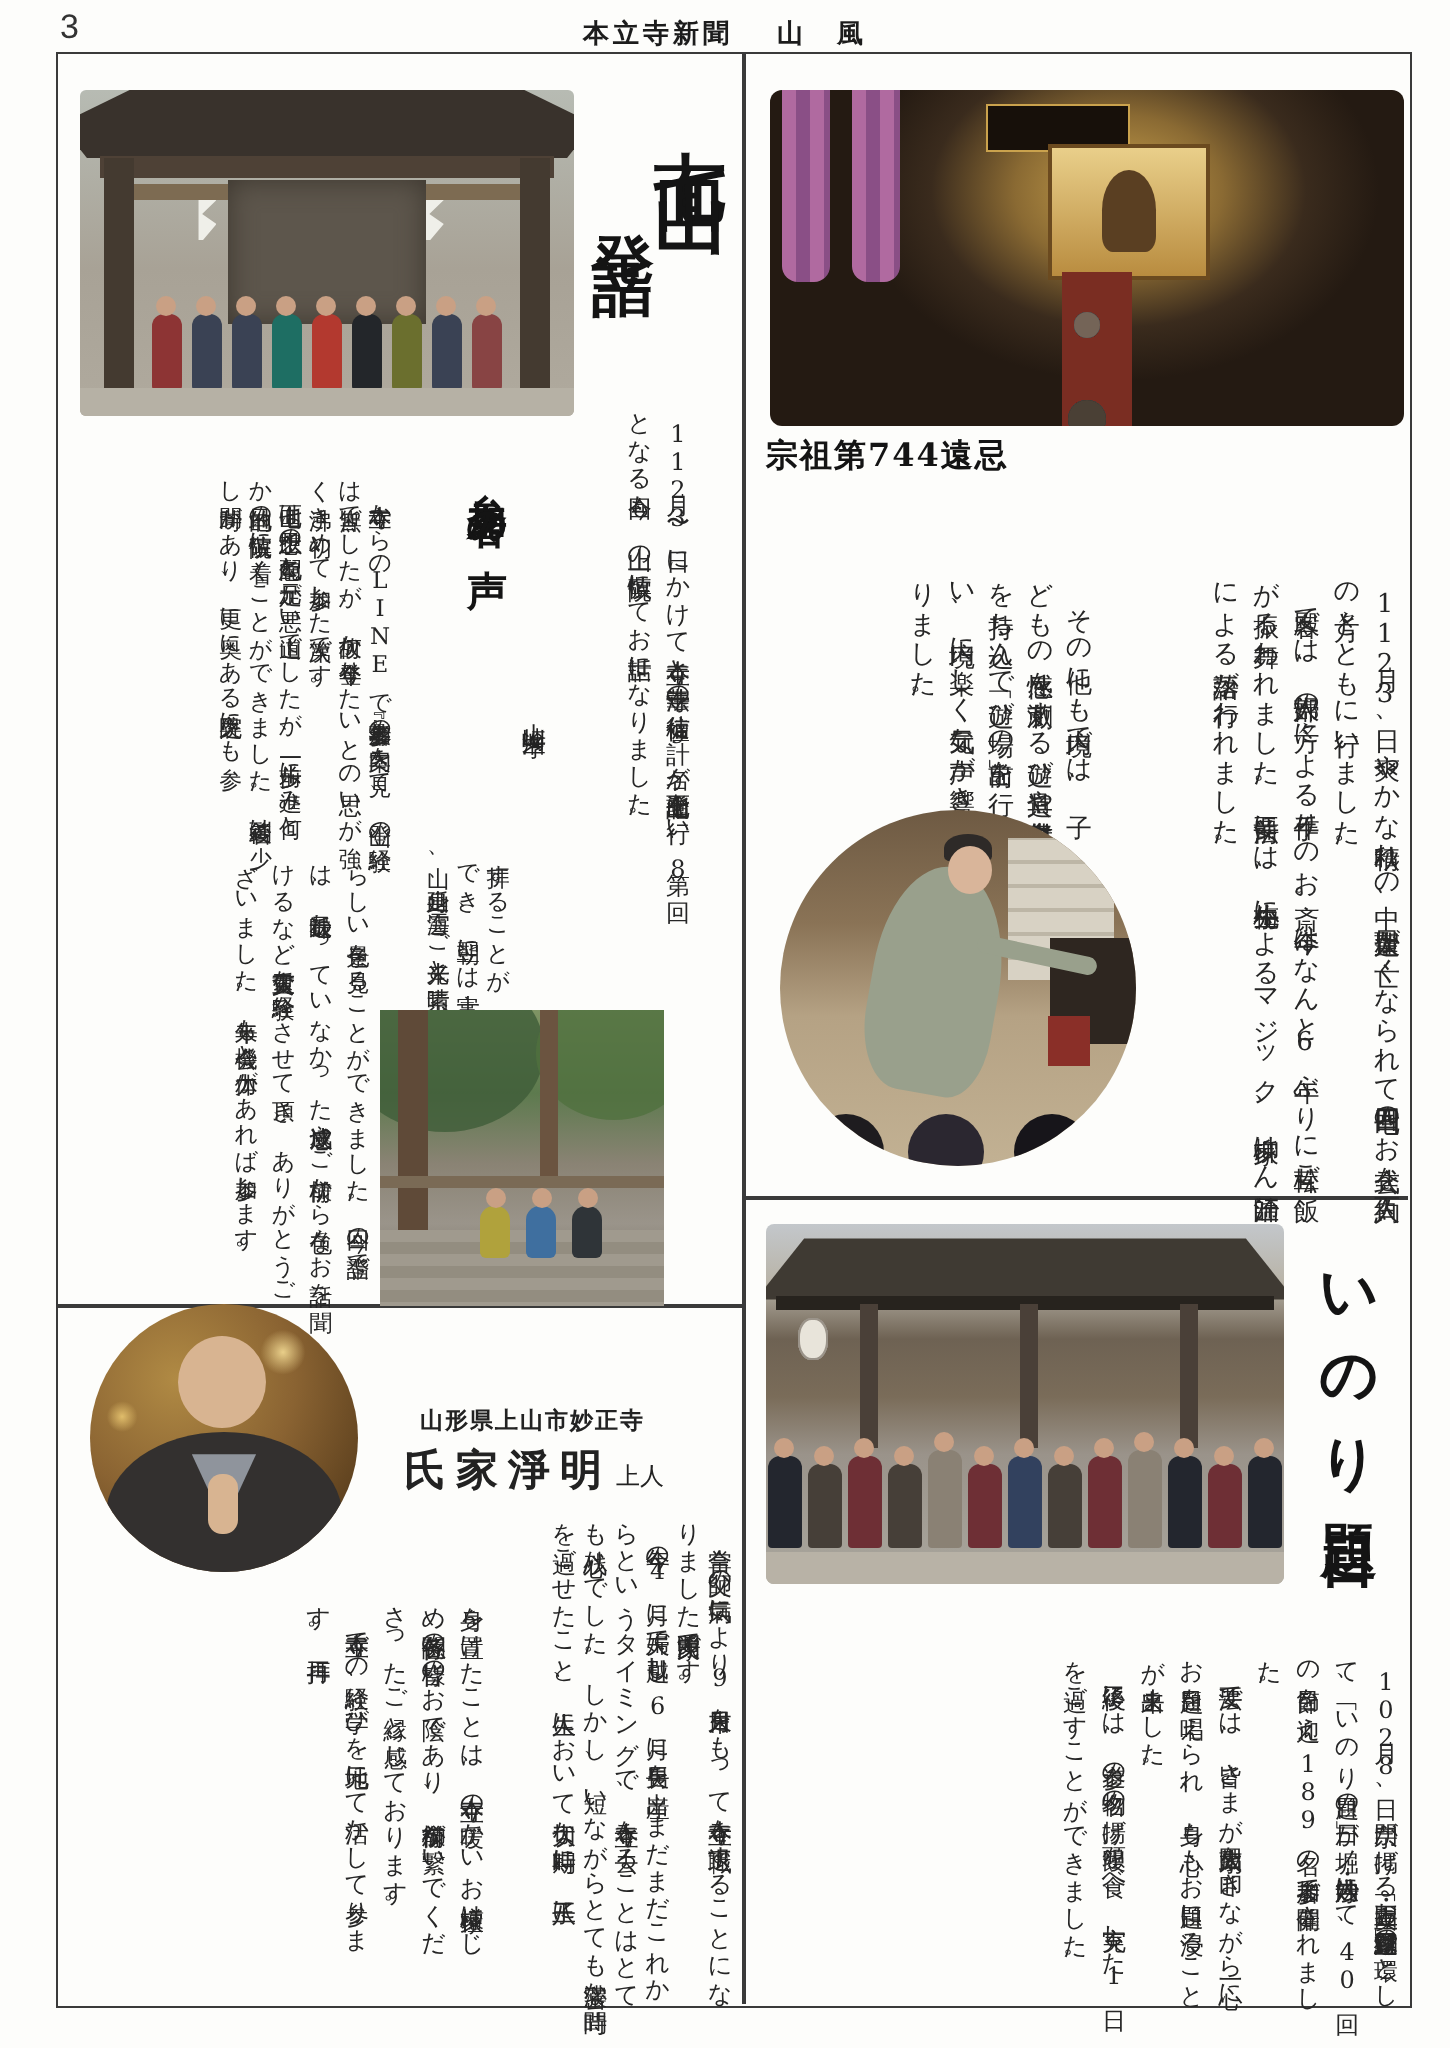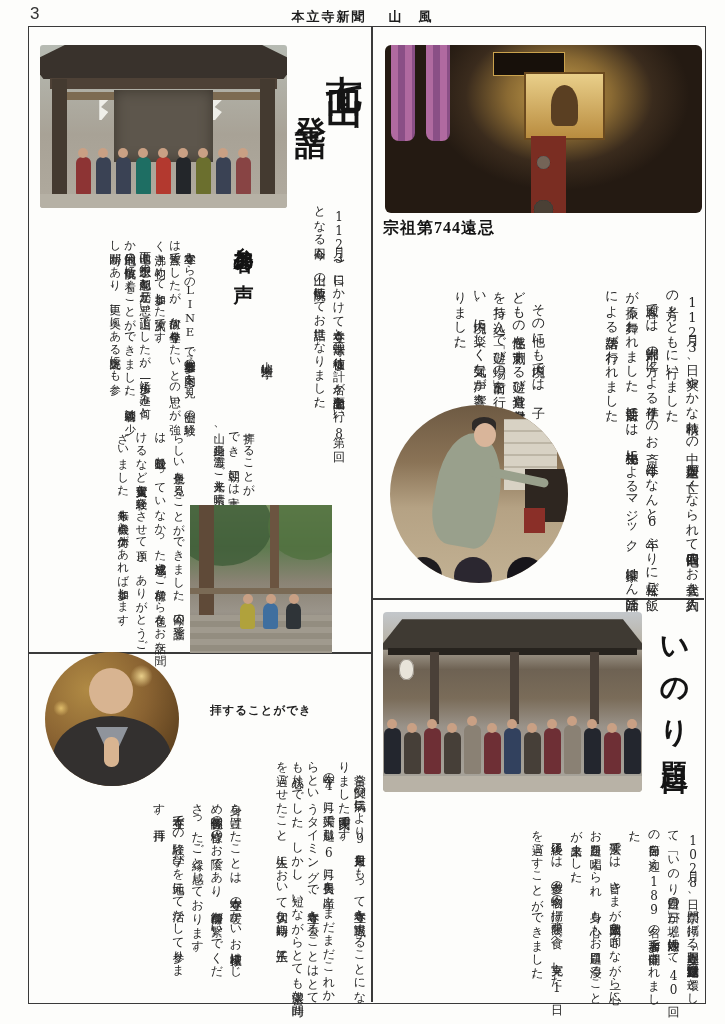--- a/index.html
+++ b/index.html
@@ -22,21 +22,21 @@
   .t-shichimen1{position:absolute;left:320px;top:46px;font-size:36px;letter-spacing:8px;}
   .t-shichimen2{position:absolute;left:290px;top:92px;font-size:31px;letter-spacing:10px;}
   .intro-txt{top:198px;right:377px;height:254px;font-size:12px;line-height:1.6;}
   .voice-head{position:absolute;left:231px;top:230px;font-size:20px;letter-spacing:4px;}
   .voice-author{position:absolute;left:258px;top:352px;font-size:12px;letter-spacing:2px;}
   .voice1{top:232px;right:528px;height:188px;font-size:11.5px;}
   .voice2{top:424px;right:469px;height:74px;font-size:11.5px;}
   .voice3{top:424px;right:537px;height:230px;font-size:11.5px;line-height:1.62;}
   
   .oeshiki-titlerow{position:absolute;left:383px;top:218px;width:320px;display:flex;align-items:center;}
-  .oeshiki-kicker{font-size:16px;letter-spacing:1px;font-family:Liberation Serif, serif;}
+  .oeshiki-kicker{font-size:16px;letter-spacing:1px;}
   .oeshiki-title{font-size:30px;letter-spacing:7px;margin-left:14px;}
   .oeshiki1{top:282px;right:23px;height:308px;font-size:13px;line-height:1.55;}
   .oeshiki2{top:282px;right:177px;height:128px;font-size:13px;line-height:1.5;}
   
   .tai-head{position:absolute;left:184px;top:656px;font-size:21px;letter-spacing:4px;}
   .tai-temple{position:absolute;left:210px;top:703px;font-size:11.5px;font-weight:700;letter-spacing:1px;}
   .tai-name{position:absolute;left:202px;top:721px;font-size:21px;font-weight:700;letter-spacing:5px;}
   .tai-hono{font-size:12px;letter-spacing:0;font-weight:400;margin-left:2px;}
   .tai1{top:753px;right:358px;height:252px;font-size:12px;}
   .tai2{top:795px;right:480px;height:182px;font-size:12px;line-height:1.6;}
@@ -259,21 +259,24 @@
     <div class="kid k2"></div>
     <div class="kid k3"></div>
   </div>
 
   <div class="photo c-monk">
     <div class="robe"></div>
     <div class="collar"></div>
     <div class="head"></div>
     <div class="hands"></div>
   </div>
-  <div class="tai-temple">拝することができ</div>
+  <div class="tai-temple">山形県上山市妙正寺</div>
+  <div class="tai-name">
+    <span>氏家淨明</span><span class="tai-hono">上人</span>
+  </div>
   <div class="v body-txt tai1">　合掌　師父の病気により9月末日をもって本立寺を退職することになりました氏家淨明です。
 　今年の4月に夫婦で引越し、6月に長男を出産、まだまだこれからというタイミングで、本立寺を去ることはとても心残りでした。しかし、短いながらとても濃密な時間を過ごせたこと、人生において大切な時期に、八王子に</div>
   <div class="v body-txt tai2">身を置けたことは、本立寺の暖かいお檀家様はじめ関係各位の皆様のお陰であり、御前様が繋いでくださったご縁と感じております。
 　本立寺での経験、学びを地元にて活かして参ります。再拝</div>
 
   <div class="photo p-inori">
     <div class="roof"></div>
     <div class="eave"></div>
     <div class="lanterns">
       <i></i>

